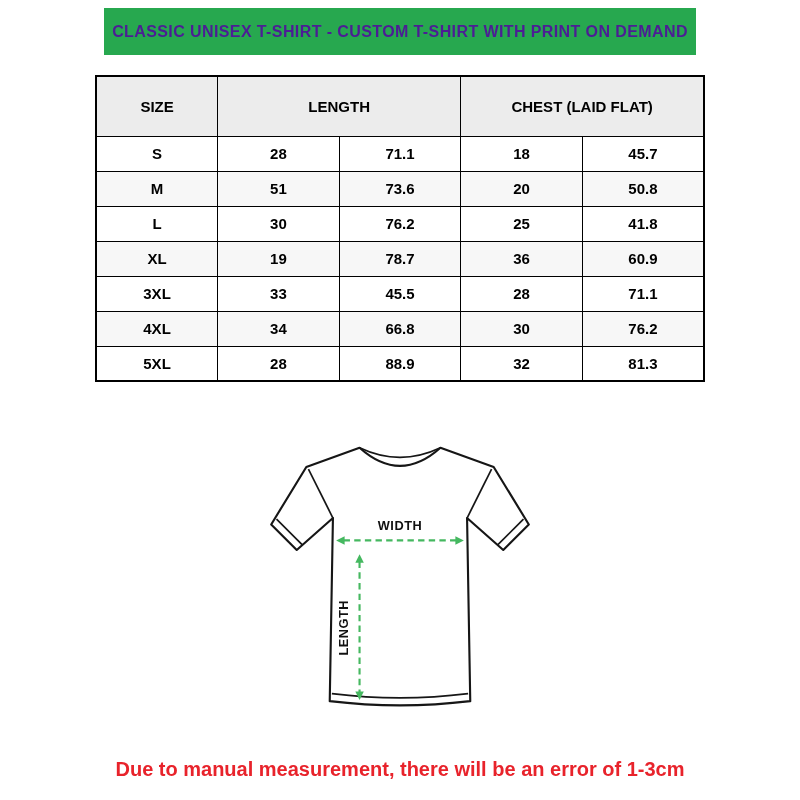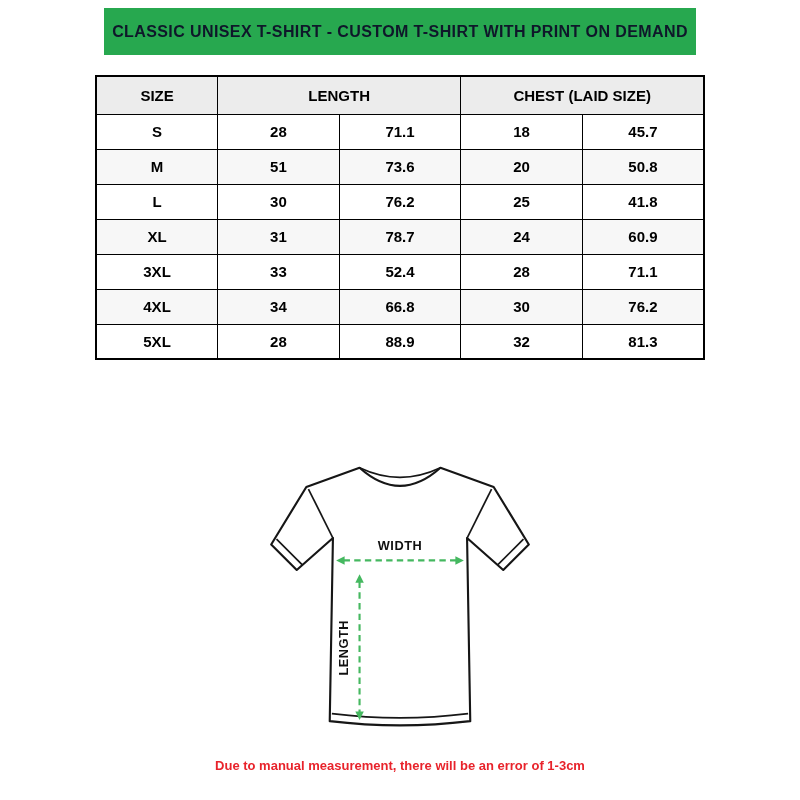--- a/index.html
+++ b/index.html
@@ -12,74 +12,74 @@
   body{font-family:"Liberation Sans",sans-serif;color:#000;}
   .page{position:relative;width:800px;height:800px;margin:0 auto;background:#fff;overflow:hidden;}
 
   
   .banner{
     position:absolute;left:104px;top:8px;width:592px;height:47px;
     background:var(--banner-green);
     display:flex;align-items:center;justify-content:center;
   }
   .banner-title{
-    color:#0f172a;font-weight:bold;font-size:16px;letter-spacing:.4px;
+    color:#4c1d95;font-weight:bold;font-size:16px;letter-spacing:.4px;
     text-align:center;white-space:nowrap;
   }
 
   
   .size-table-wrap{position:absolute;left:95px;top:75px;width:610px;}
   table.size-table{
     width:100%;border-collapse:collapse;table-layout:fixed;
     border:2px solid #000;
   }
   table.size-table th, table.size-table td{
     border:1px solid #000;
     text-align:center;vertical-align:middle;
     font-weight:bold;font-size:15px;
   }
-  table.size-table th{height:38px;background:#ececec;}
+  table.size-table th{height:60px;background:#ececec;}
   table.size-table td{height:35px;background:#fff;}
   table.size-table tr:nth-child(even) td{background:#f7f7f7;}
 
   
-  .diagram{position:absolute;left:240px;top:438px;width:320px;height:330px;}
+  .diagram{position:absolute;left:240px;top:418px;width:320px;height:330px;}
   .diagram svg{display:block;width:100%;height:100%;}
   .shirt-line{fill:#fff;stroke:#161616;stroke-width:2;stroke-linejoin:round;}
   .shirt-detail{fill:none;stroke:#161616;stroke-width:1.6;stroke-linejoin:round;}
   .measure-line{fill:none;stroke:var(--arrow-green);stroke-width:2;stroke-dasharray:6 4;}
   .measure-head{fill:var(--arrow-green);stroke:none;}
   .measure-label{
     font-family:"Liberation Sans",sans-serif;font-weight:bold;font-size:12px;
     fill:#111;letter-spacing:.5px;
   }
 
   
   .note{
     position:absolute;left:0;top:758px;width:100%;
     text-align:center;color:var(--note-red);
-    font-weight:bold;font-size:13px;
+    font-weight:bold;font-size:20px;
   }
 </style>
 </head>
 <body>
 
 <div class="page">
 
   <div class="banner">
     <div class="banner-title">CLASSIC UNISEX T-SHIRT - CUSTOM T-SHIRT WITH PRINT ON DEMAND</div>
   </div>
 
   <div class="size-table-wrap">
     <table class="size-table">
       <thead>
         <tr>
           <th>SIZE</th>
           <th colspan="2">LENGTH</th>
-          <th colspan="2">CHEST (LAID SIZE)</th>
+          <th colspan="2">CHEST (LAID FLAT)</th>
         </tr>
       </thead>
       <tbody id="size-rows">
           <tr>
       <td>S</td>
       <td>28</td>
       <td>71.1</td>
       <td>18</td>
       <td>45.7</td>
     </tr>
@@ -92,29 +92,29 @@
     </tr>
           <tr>
       <td>L</td>
       <td>30</td>
       <td>76.2</td>
       <td>25</td>
       <td>41.8</td>
     </tr>
           <tr>
       <td>XL</td>
-      <td>31</td>
+      <td>19</td>
       <td>78.7</td>
-      <td>24</td>
+      <td>36</td>
       <td>60.9</td>
     </tr>
           <tr>
       <td>3XL</td>
       <td>33</td>
-      <td>52.4</td>
+      <td>45.5</td>
       <td>28</td>
       <td>71.1</td>
     </tr>
           <tr>
       <td>4XL</td>
       <td>34</td>
       <td>66.8</td>
       <td>30</td>
       <td>76.2</td>
     </tr>

